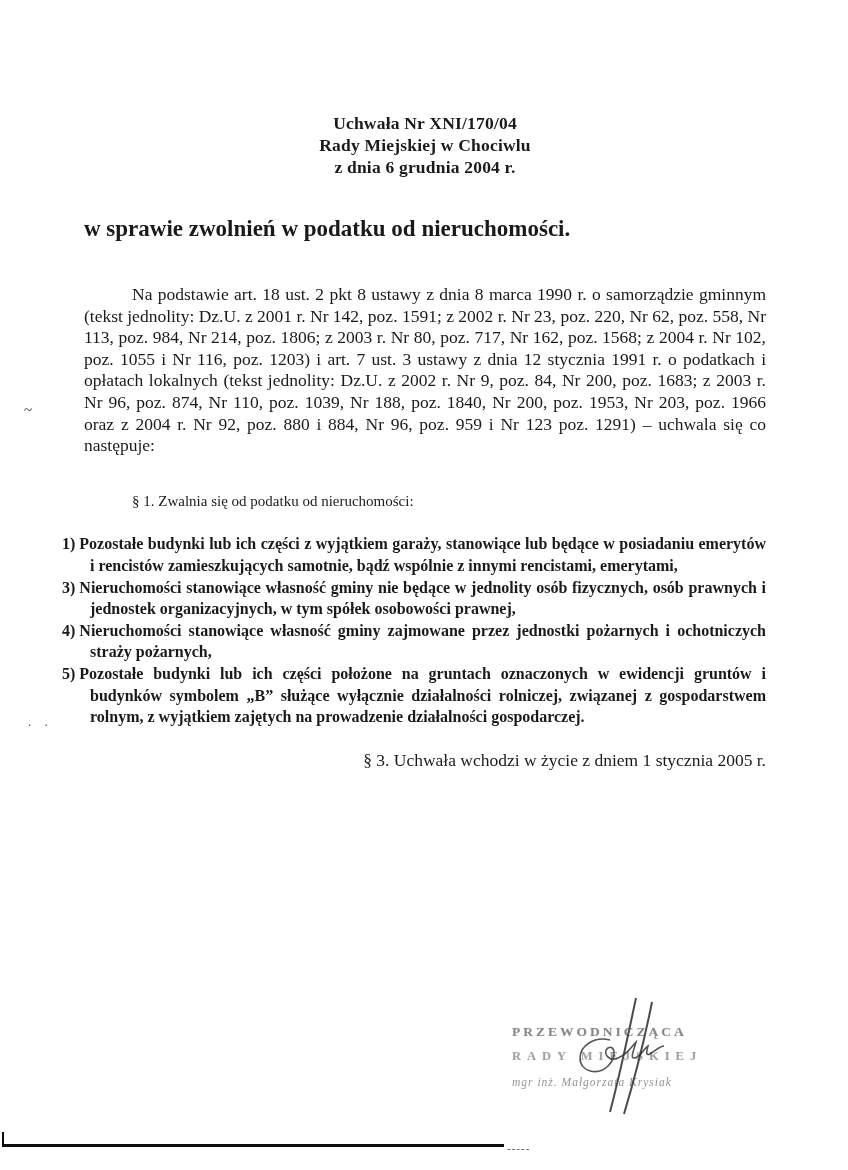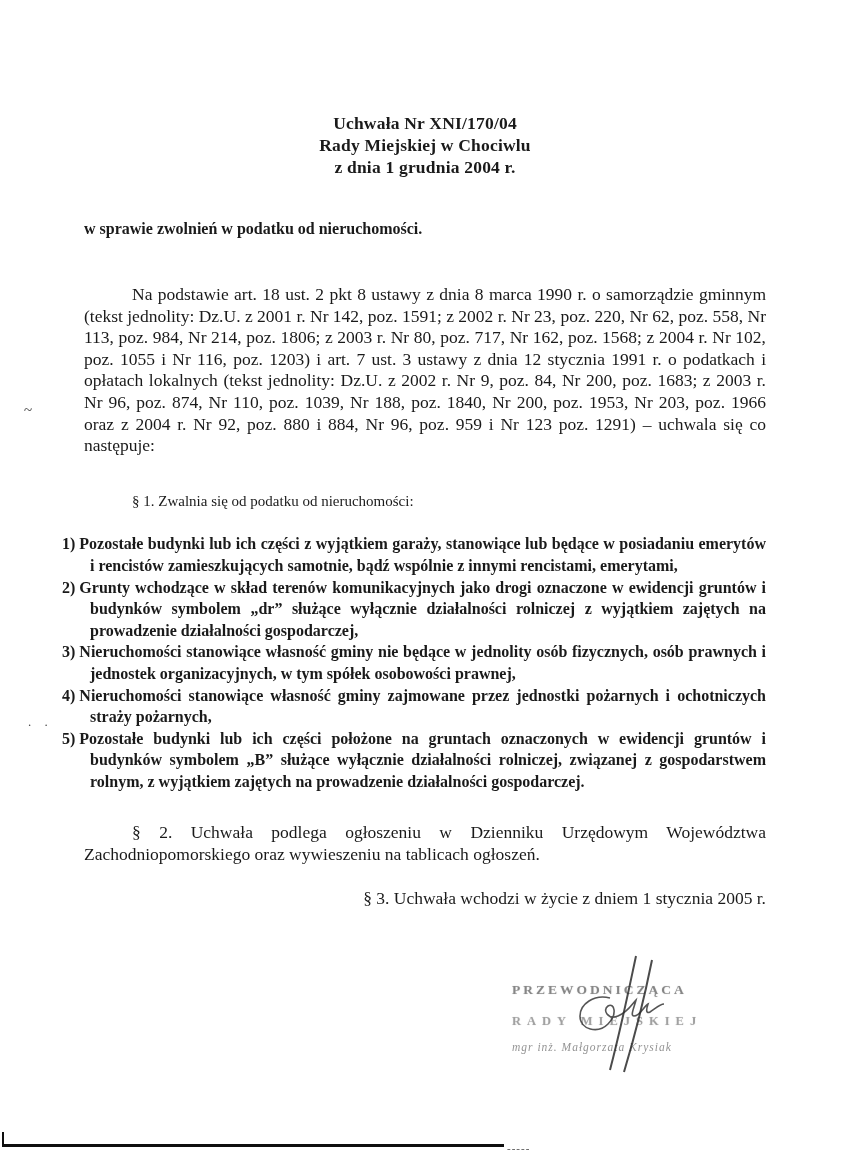--- a/index.html
+++ b/index.html
@@ -21,21 +21,21 @@
     margin-top:108px;
     text-align:center;
     font-weight:bold;
     font-size:17.5px;
     line-height:22px;
     letter-spacing:.2px;
   }
   .subject{
     margin-top:40px;
     font-weight:bold;
-    font-size:16px;
+    font-size:23px;
     line-height:22px;
   }
   .para{
     font-size:17.5px;
     line-height:21.6px;
     text-align:justify;
   }
   .preamble{
     margin-top:44px;
     text-indent:48px;
@@ -64,31 +64,31 @@
     position:absolute; left:24px; top:402px;
     font-size:15px; color:#2e2e2e;
   }
   .mark-dots{
     position:absolute; left:28px; top:714px;
     font-size:13px; letter-spacing:5px; color:#4a4a4a;
   }
 
   
   .stamp{
-    position:absolute; left:512px; top:982px; width:245px;
+    position:absolute; left:512px; top:1024px; width:245px;
     text-align:left;
   }
   .stamp-line1{
     font-size:13.5px; font-weight:bold; letter-spacing:3px;
     color:rgba(45,45,45,0.42);
     text-shadow:0 0 1px rgba(80,80,80,0.35);
     white-space:nowrap;
   }
   .stamp-line2{
-    margin-top:16px;
+    margin-top:9px;
     font-size:12.5px; font-weight:bold; letter-spacing:6px;
     color:rgba(60,60,60,0.33);
     text-shadow:0 0 1px rgba(90,90,90,0.3);
     white-space:nowrap;
   }
   .stamp-line3{
     margin-top:12px;
     font-style:italic;
     font-size:11.5px;
     color:rgba(55,55,55,0.55);
@@ -117,38 +117,36 @@
 </head>
 <body>
 
 <div class="page">
 
   <div class="content">
 
     <div class="title-block">
       <div>Uchwała Nr XNI/170/04</div>
       <div>Rady Miejskiej w Chociwlu</div>
-      <div>z dnia 1 grudnia 2004 r.</div>
+      <div>z dnia 6 grudnia 2004 r.</div>
     </div>
 
     <div class="subject">w sprawie zwolnień w podatku od nieruchomości.</div>
 
     <div class="para preamble">Na podstawie art. 18 ust. 2 pkt 8 ustawy z dnia 8 marca 1990 r. o samorządzie gminnym (tekst jednolity: Dz.U. z 2001 r. Nr 142, poz. 1591; z 2002 r. Nr 23, poz. 220, Nr 62, poz. 558, Nr 113, poz. 984, Nr 214, poz. 1806; z 2003 r. Nr 80, poz. 717, Nr 162, poz. 1568; z 2004 r. Nr 102, poz. 1055 i Nr 116, poz. 1203) i art. 7 ust. 3 ustawy z dnia 12 stycznia 1991 r. o podatkach i opłatach lokalnych (tekst jednolity: Dz.U. z 2002 r. Nr 9, poz. 84, Nr 200, poz. 1683; z 2003 r. Nr 96, poz. 874, Nr 110, poz. 1039, Nr 188, poz. 1840, Nr 200, poz. 1953, Nr 203, poz. 1966 oraz z 2004 r. Nr 92, poz. 880 i 884, Nr 96, poz. 959 i Nr 123 poz. 1291) – uchwala się co następuje:</div>
 
     <div class="section-heading">§ 1. Zwalnia się od podatku od nieruchomości:</div>
 
     <div class="item-list">
       <div class="item"><span class="num">1)</span><span>Pozostałe budynki lub ich części z wyjątkiem garaży, stanowiące lub będące w posiadaniu emerytów i rencistów zamieszkujących samotnie, bądź wspólnie z innymi rencistami, emerytami,</span></div>
-      <div class="item"><span class="num">2)</span><span>Grunty wchodzące w skład terenów komunikacyjnych jako drogi oznaczone w ewidencji gruntów i budynków symbolem „dr” służące wyłącznie działalności rolniczej z wyjątkiem zajętych na prowadzenie działalności gospodarczej,</span></div>
       <div class="item"><span class="num">3)</span><span>Nieruchomości stanowiące własność gminy nie będące w jednolity osób fizycznych, osób prawnych i jednostek organizacyjnych, w tym spółek osobowości prawnej,</span></div>
       <div class="item"><span class="num">4)</span><span>Nieruchomości stanowiące własność gminy zajmowane przez jednostki pożarnych i ochotniczych straży pożarnych,</span></div>
       <div class="item"><span class="num">5)</span><span>Pozostałe budynki lub ich części położone na gruntach oznaczonych w ewidencji gruntów i budynków symbolem „B” służące wyłącznie działalności rolniczej, związanej z gospodarstwem rolnym, z wyjątkiem zajętych na prowadzenie działalności gospodarczej.</span></div>
     </div>
 
-    <div class="para par2">§ 2. Uchwała podlega ogłoszeniu w Dzienniku Urzędowym Województwa Zachodniopomorskiego oraz wywieszeniu na tablicach ogłoszeń.</div>
 
     <div class="para par3">§ 3. Uchwała wchodzi w życie z dniem 1 stycznia 2005 r.</div>
 
   </div>
 
   <div class="mark-tilde">~</div>
   <div class="mark-dots">. .</div>
 
   <div class="stamp">
     <div class="stamp-line1">PRZEWODNICZĄCA</div>

